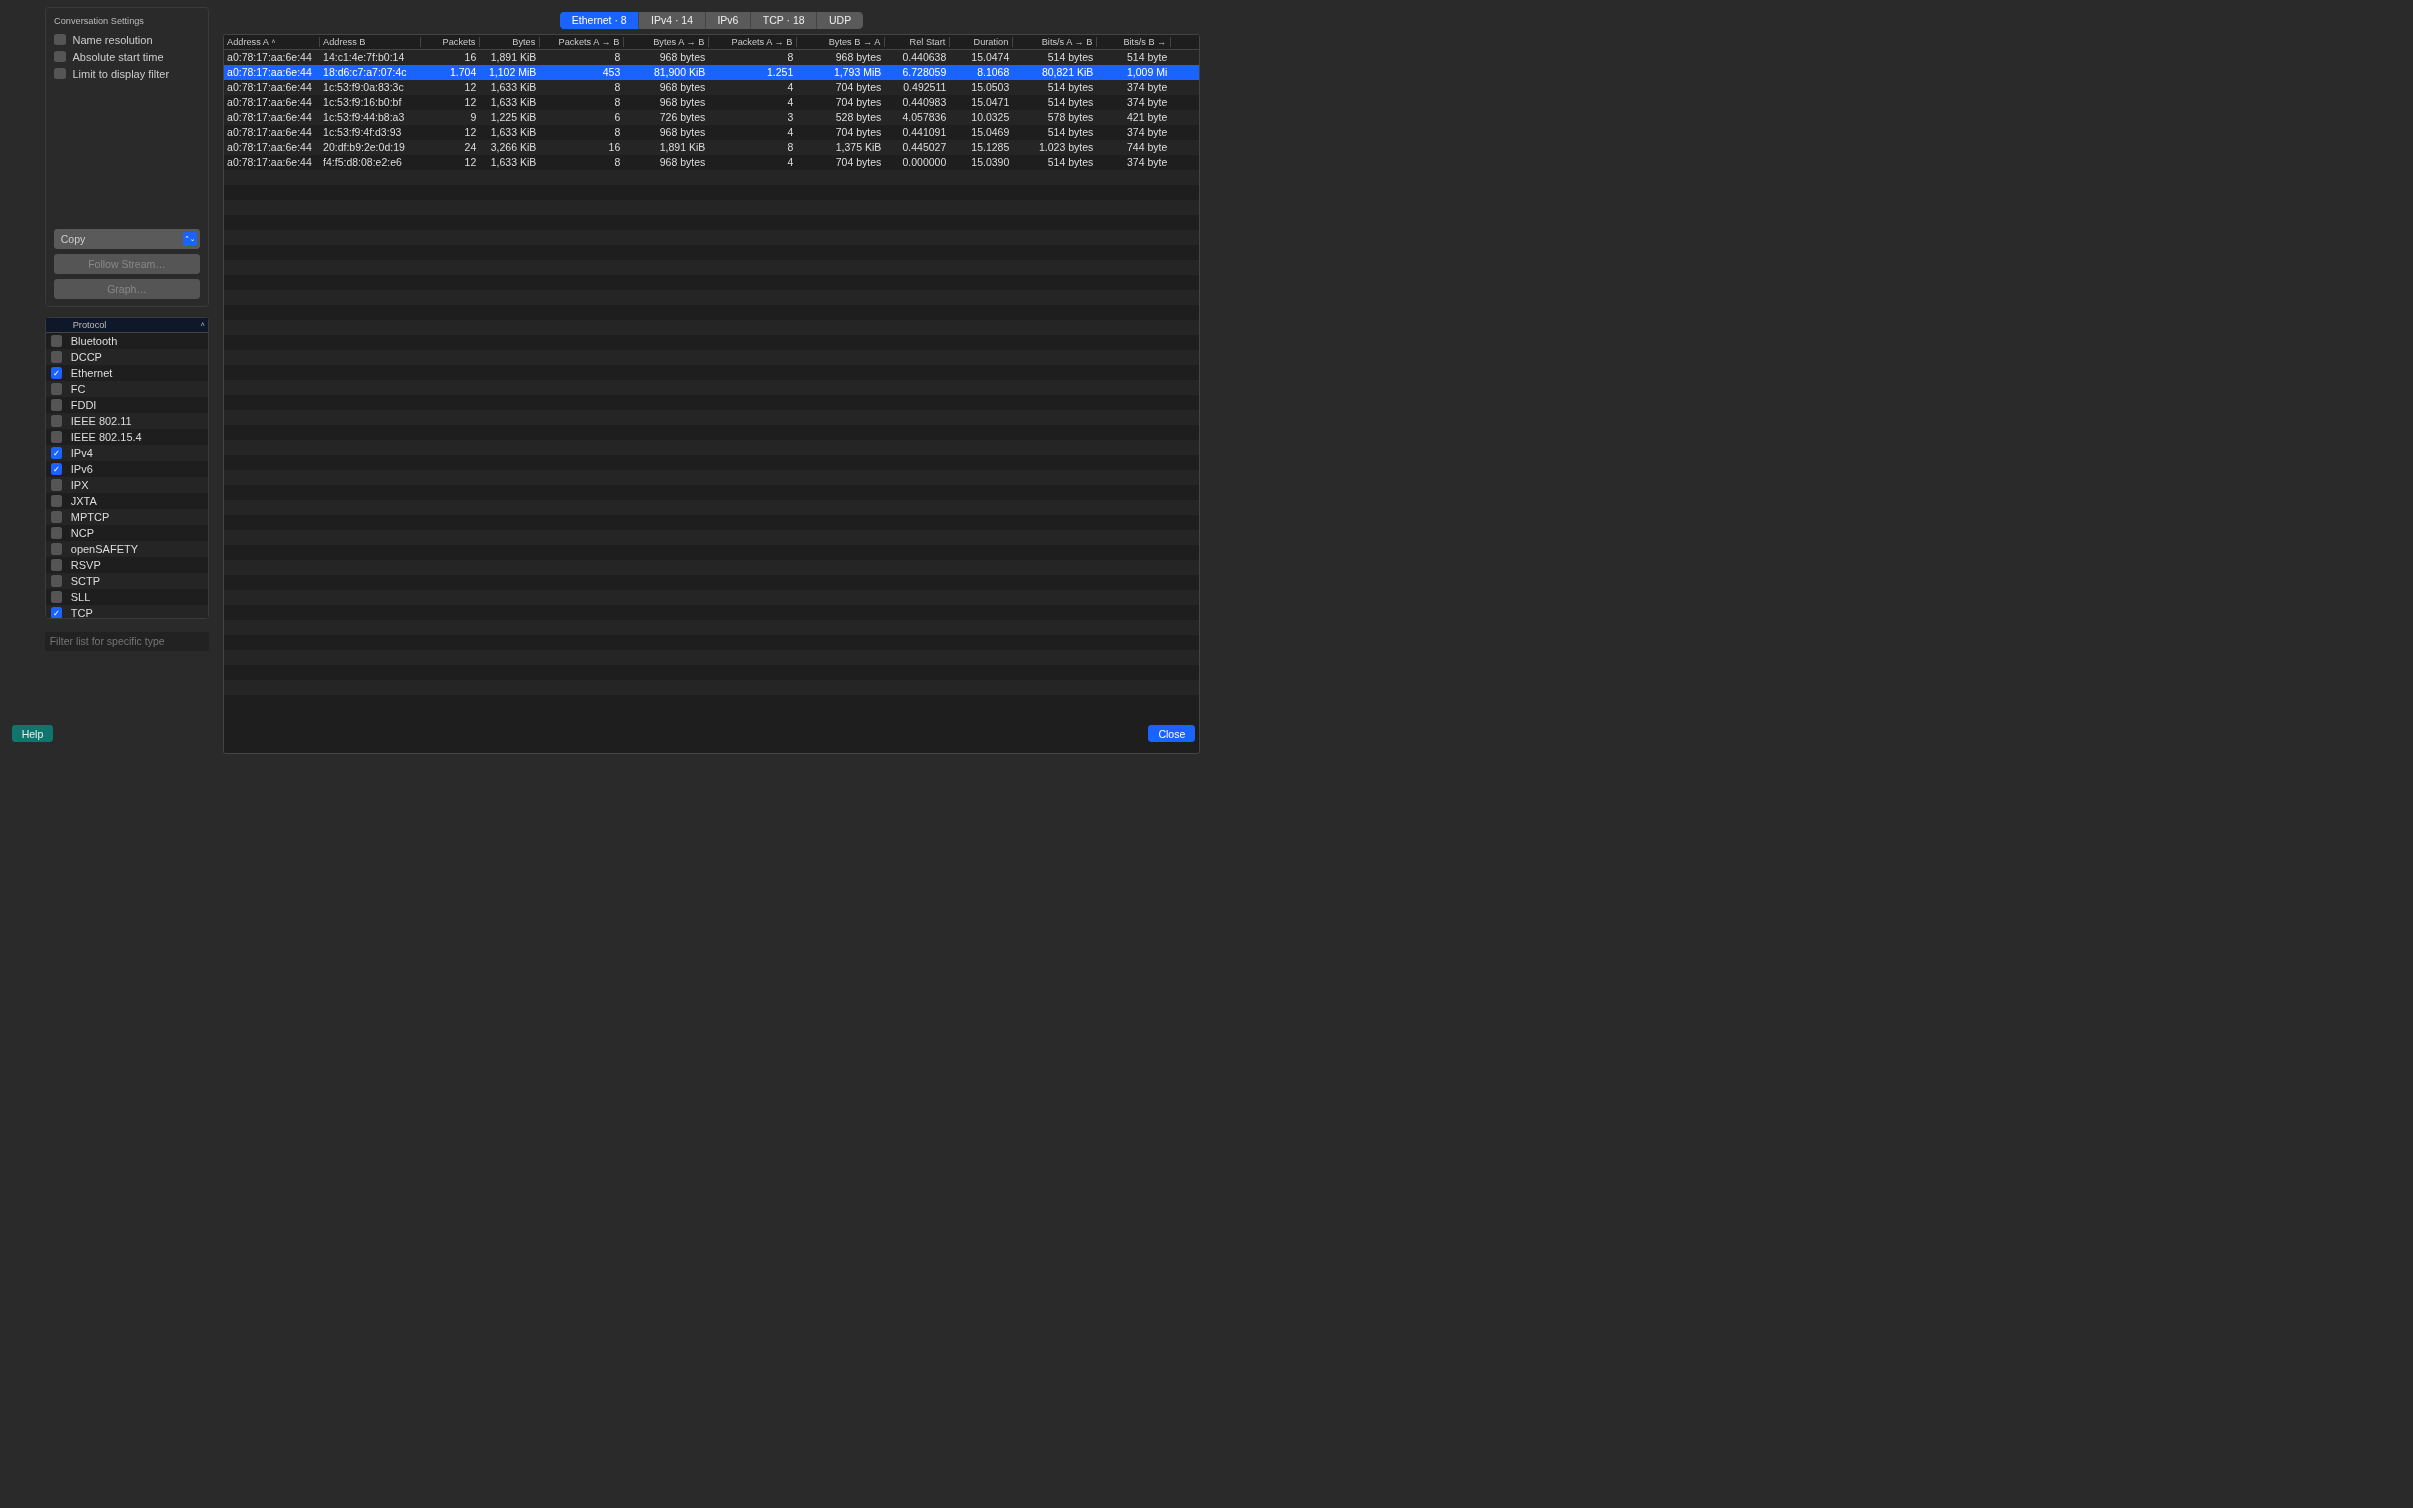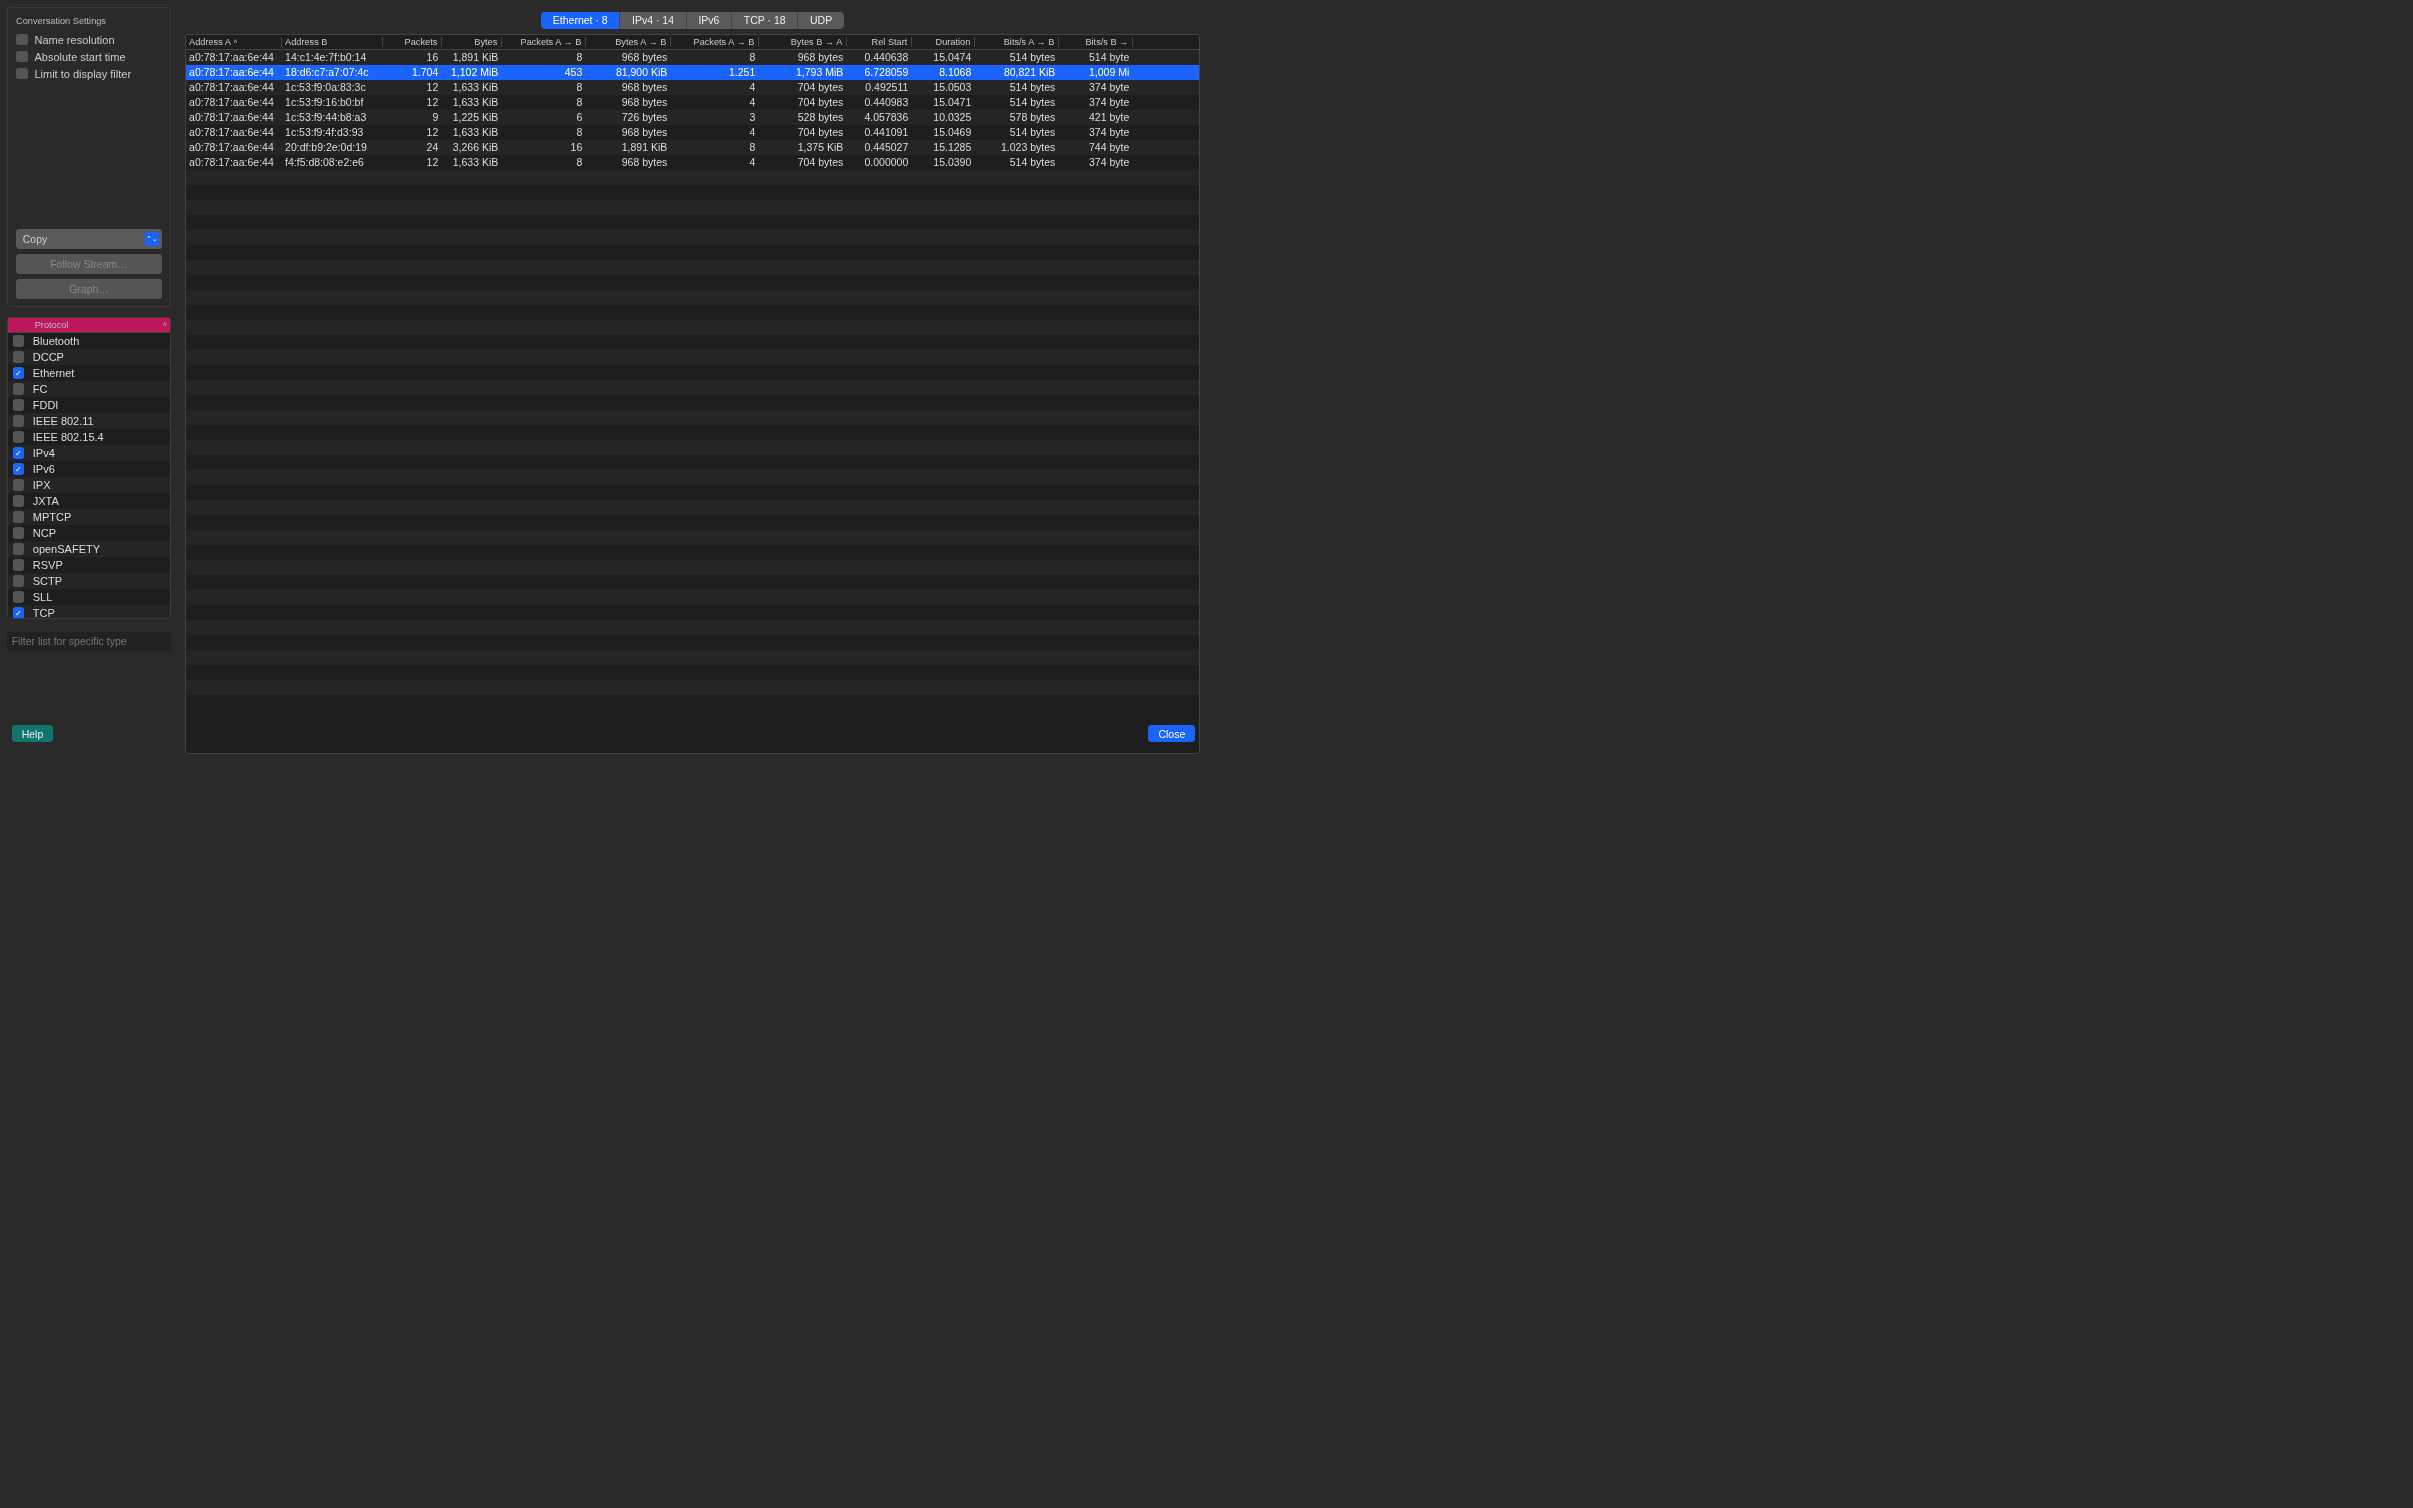--- a/index.html
+++ b/index.html
@@ -9,20 +9,21 @@
     width: 1207px;
     height: 754px;
     overflow: hidden;
     font-size: 11px;
     position: relative;
   }
   .app {
     display: flex;
     width: 100%;
     height: 100%;
+    padding-left: 38px;
   }
   
   .sidebar {
     width: 178px;
     flex: 0 0 178px;
     display: flex;
     flex-direction: column;
     padding: 6.7px 0 0 0;
   }
   .settings-box, .protocol-box {
@@ -76,21 +77,21 @@
     width: 13.4px; height: 13.4px;
     background: #1a63ff;
     border-radius: 2.5px;
     display:flex;align-items:center;justify-content:center;
     color:white;font-size:6.7px;line-height:6.7px;
   }
   .side-btn.disabled { color: #888; }
   
   .proto-header {
     display: flex; align-items: center;
-    background: #be185d;
+    background: #0f172a;
     border-bottom: 0.8px solid #444;
     height: 15px;
     font-size: 9.2px;
     color: #bbb;
   }
   .proto-header .col1 { width: 22px; border-right:0.8px solid #444; }
   .proto-header .col2 { flex:1; padding-left:5px; }
   .proto-header .caret { padding: 0 3.4px; font-size:7.5px; }
   .proto-list {
     overflow-y: auto;

